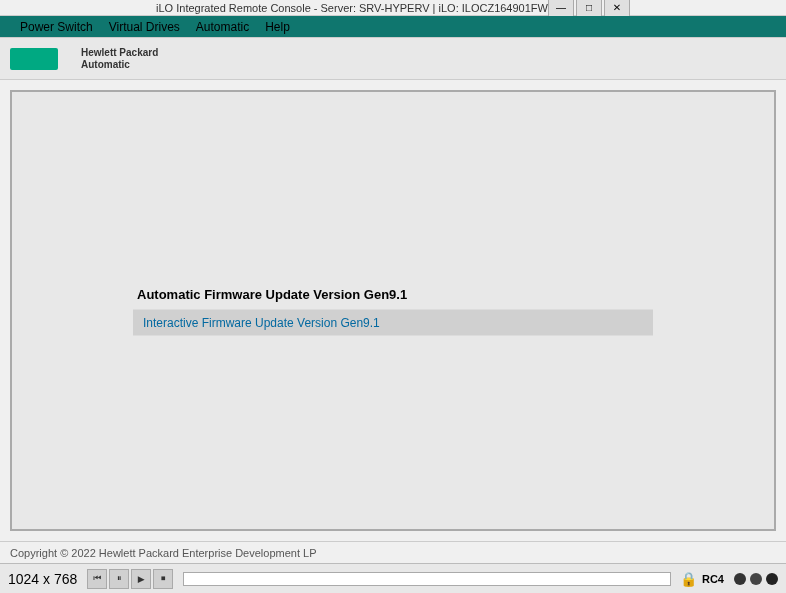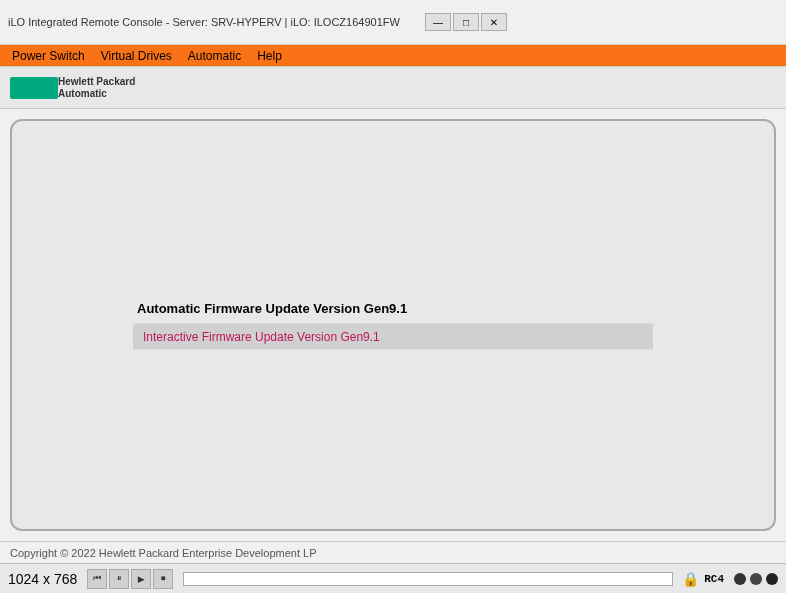--- a/index.html
+++ b/index.html
@@ -10,28 +10,27 @@
       font-size: 12px;
       background: #f0f0f0;
       overflow: hidden;
       display: flex;
       flex-direction: column;
     }
 
     
     #title-bar {
       background: #f0f0f0;
-      height: 45px;
-      display: flex;
-      align-items: center;
-      justify-content: flex-start;
+      height: 16px;
+      display: flex;
+      align-items: center;
+      justify-content: center;
       padding: 0 8px;
       border-bottom: 1px solid #ccc;
       user-select: none;
-      gap: 25px;
     }
     #title-text {
       font-size: 11px;
       color: #333;
     }
     #title-controls {
       display: flex;
       gap: 2px;
     }
     .title-btn {
@@ -41,25 +40,25 @@
       border: 1px solid #aaa;
       display: flex;
       align-items: center;
       justify-content: center;
       font-size: 10px;
       cursor: pointer;
     }
 
     
     #menu-bar {
-      background: #f97316;
+      background: #0f766e;
       height: 22px;
       display: flex;
       align-items: center;
-      padding: 0 4px;
+      padding: 0 12px;
       border-bottom: 1px solid #ccc;
     }
     .menu-item {
       padding: 2px 8px;
       font-size: 12px;
       color: #000;
       cursor: pointer;
     }
 
     
@@ -67,21 +66,21 @@
       background: #e8e8e8;
       height: 42px;
       display: flex;
       align-items: center;
       padding: 0 10px;
       border-bottom: 1px solid #ccc;
     }
     #hpe-logo {
       display: flex;
       align-items: center;
-      gap: 0;
+      gap: 23px;
     }
     #hpe-logo-box {
       width: 48px;
       height: 22px;
       background: #00a982;
       border-radius: 2px;
     }
     #hpe-logo-text {
       display: flex;
       flex-direction: column;
@@ -100,21 +99,21 @@
       background: #f0f0f0;
       display: flex;
       flex-direction: column;
     }
 
     
     #console-viewport {
       flex: 1;
       background: #e8e8e8;
       border: 2px solid #aaa;
-      border-radius: 12px;
+      border-radius: 0;
       display: flex;
       flex-direction: column;
       align-items: center;
       justify-content: center;
       position: relative;
     }
 
     #firmware-content {
       display: flex;
       flex-direction: column;
@@ -132,21 +131,21 @@
       font-weight: bold;
       color: #000;
       padding-left: 4px;
     }
 
     #interactive-firmware-row {
       background: #d0d0d0;
       width: 100%;
       padding: 6px 10px;
       font-size: 12px;
-      color: #be185d;
+      color: #0369a1;
     }
 
     
     #copyright-bar {
       background: #f0f0f0;
       height: 22px;
       display: flex;
       align-items: center;
       padding: 0 10px;
       border-top: 1px solid #ccc;
@@ -206,21 +205,20 @@
 
     #lock-icon {
       font-size: 14px;
       color: #d4a000;
     }
 
     #rc4-label {
       font-size: 11px;
       font-weight: bold;
       color: #000;
-      font-family: Liberation Mono, monospace;
     }
 
     #color-dots {
       display: flex;
       gap: 4px;
       margin-left: 4px;
     }
 
     .color-dot {
       width: 12px;

